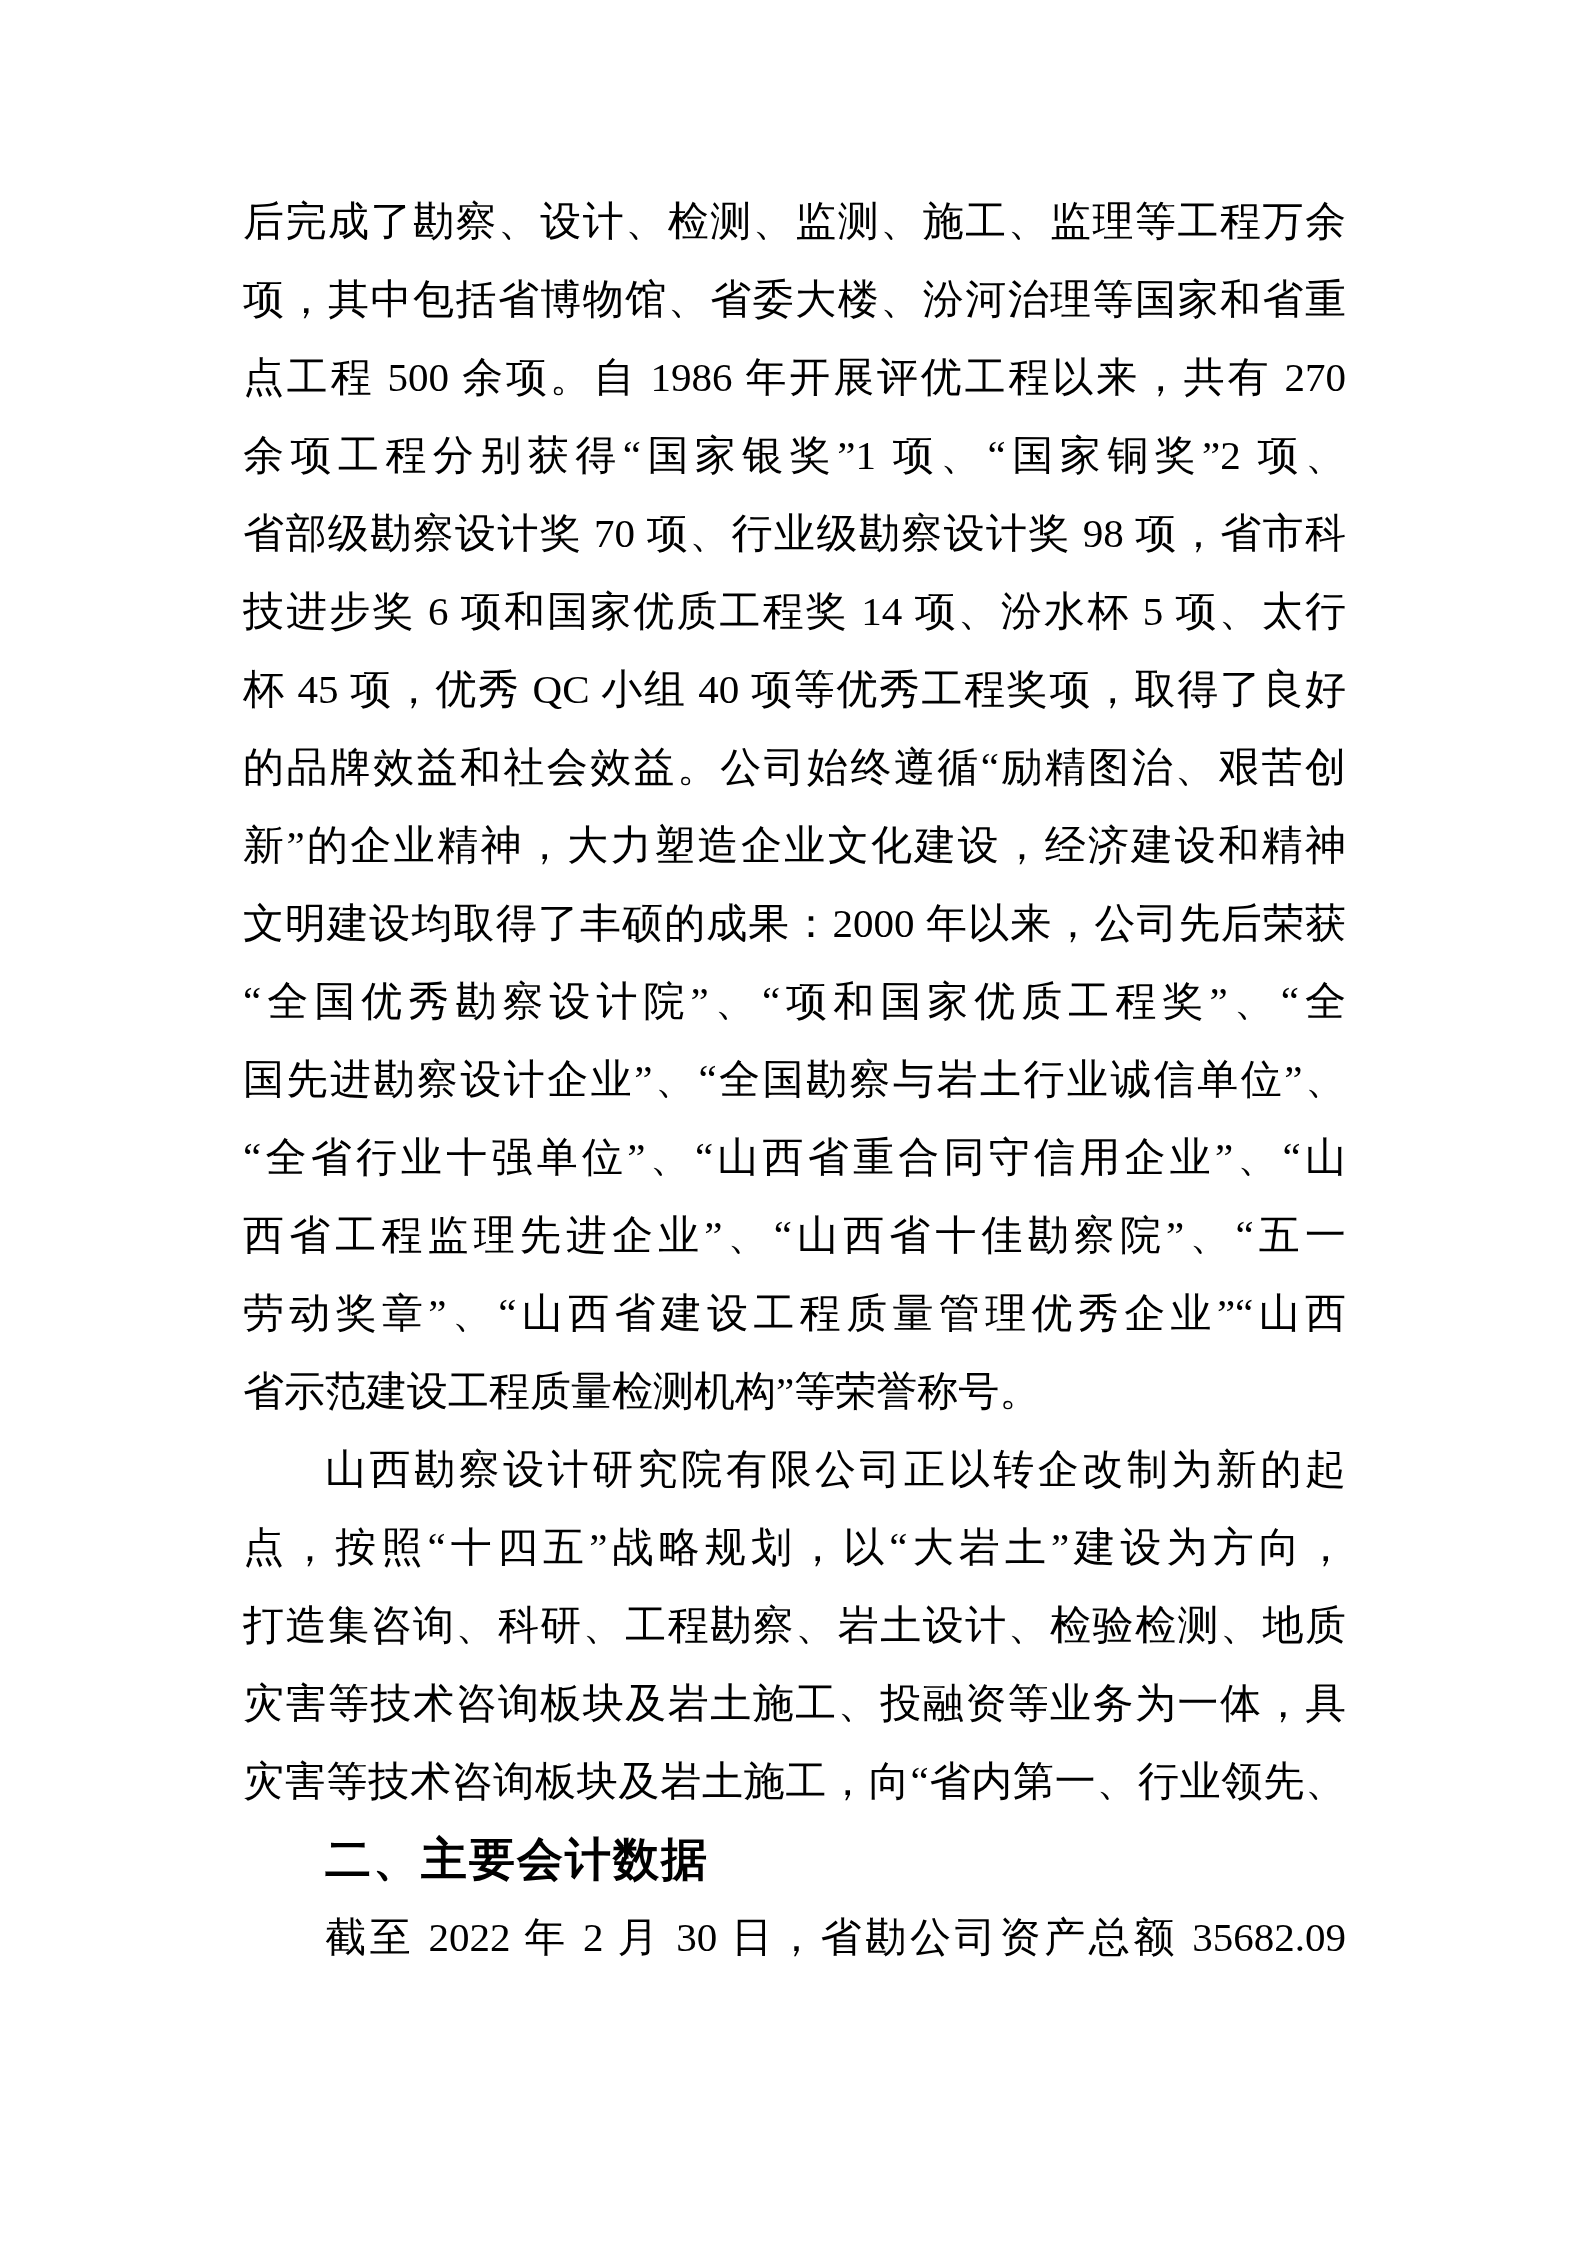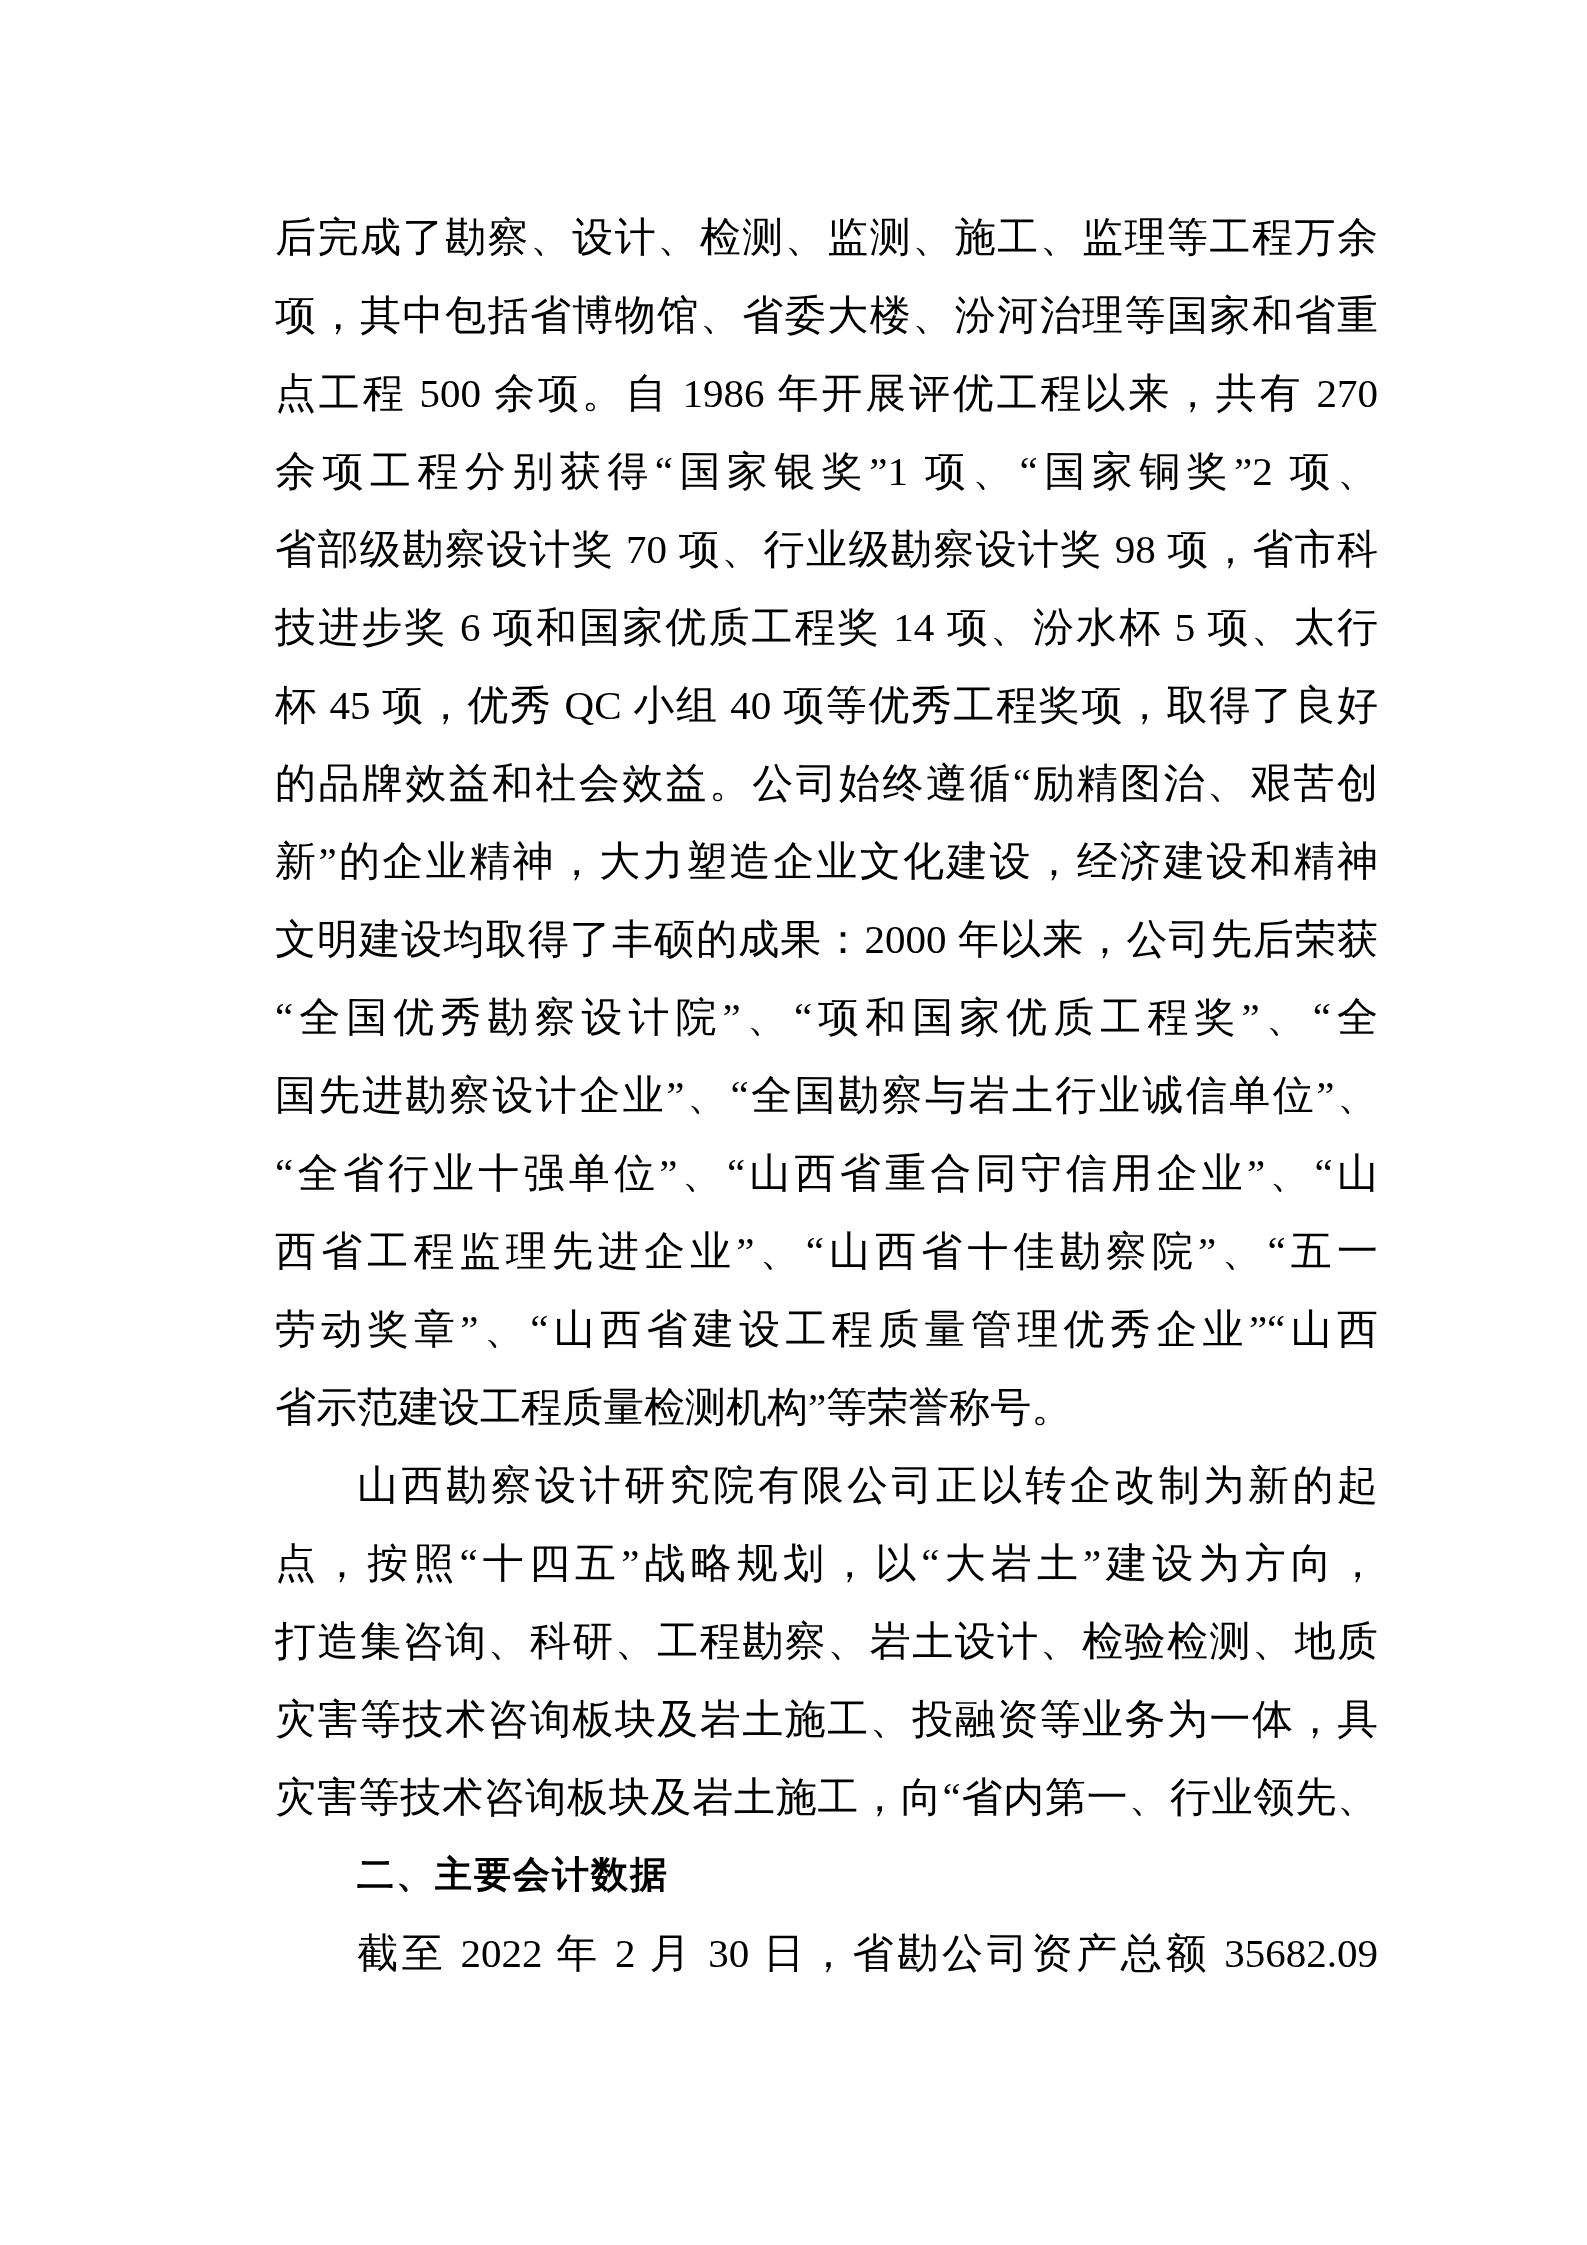--- a/index.html
+++ b/index.html
@@ -10,24 +10,23 @@
   .page {
     position: relative;
     width: 1587px;
     height: 2245px;
     background: #ffffff;
     overflow: hidden;
   }
   .text-block {
     position: absolute;
     left: 243px;
-    top: 198px;
+    top: 182px;
     width: 1103px;
     color: #000000;
-    margin-left: 32px;
   }
   .paragraph { margin: 0; padding: 0; }
   .line {
     height: 78px;
     line-height: 78px;
     font-size: 41px;
     font-family: "Liberation Serif", "DejaVu Serif", serif;
     color: #000000;
     text-align: left;
     text-align-last: left;
@@ -38,21 +37,21 @@
     text-align: justify;
     text-align-last: justify;
     text-justify: inter-ideograph;
   }
   .line.indent {
     padding-left: 82px;
   }
   .paragraph.heading .line {
     font-family: "Liberation Sans", "DejaVu Sans", sans-serif;
     font-weight: 700;
-    font-size: 37px;
+    font-size: 46px;
     letter-spacing: 2px;
   }
 </style>
 </head>
 <body>
 
 <div class="page">
   <div class="text-block" style="background: rgb(255, 255, 255); color: rgb(0, 0, 0);">
       <div class="paragraph body">
         <div class="line just">后完成了勘察、设计、检测、监测、施工、监理等工程万余</div>

